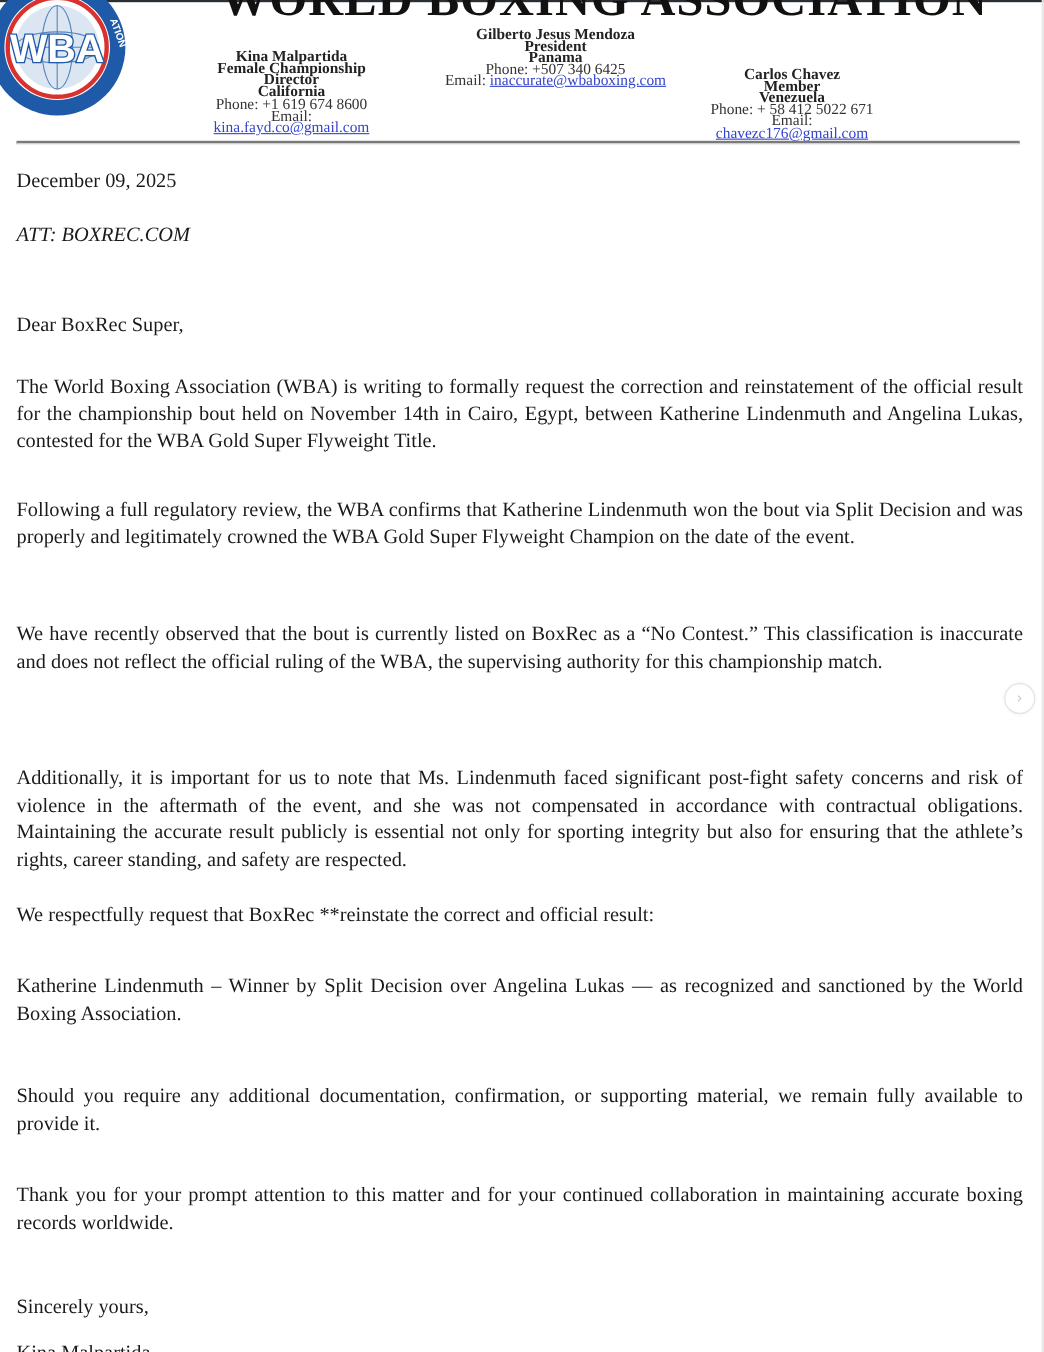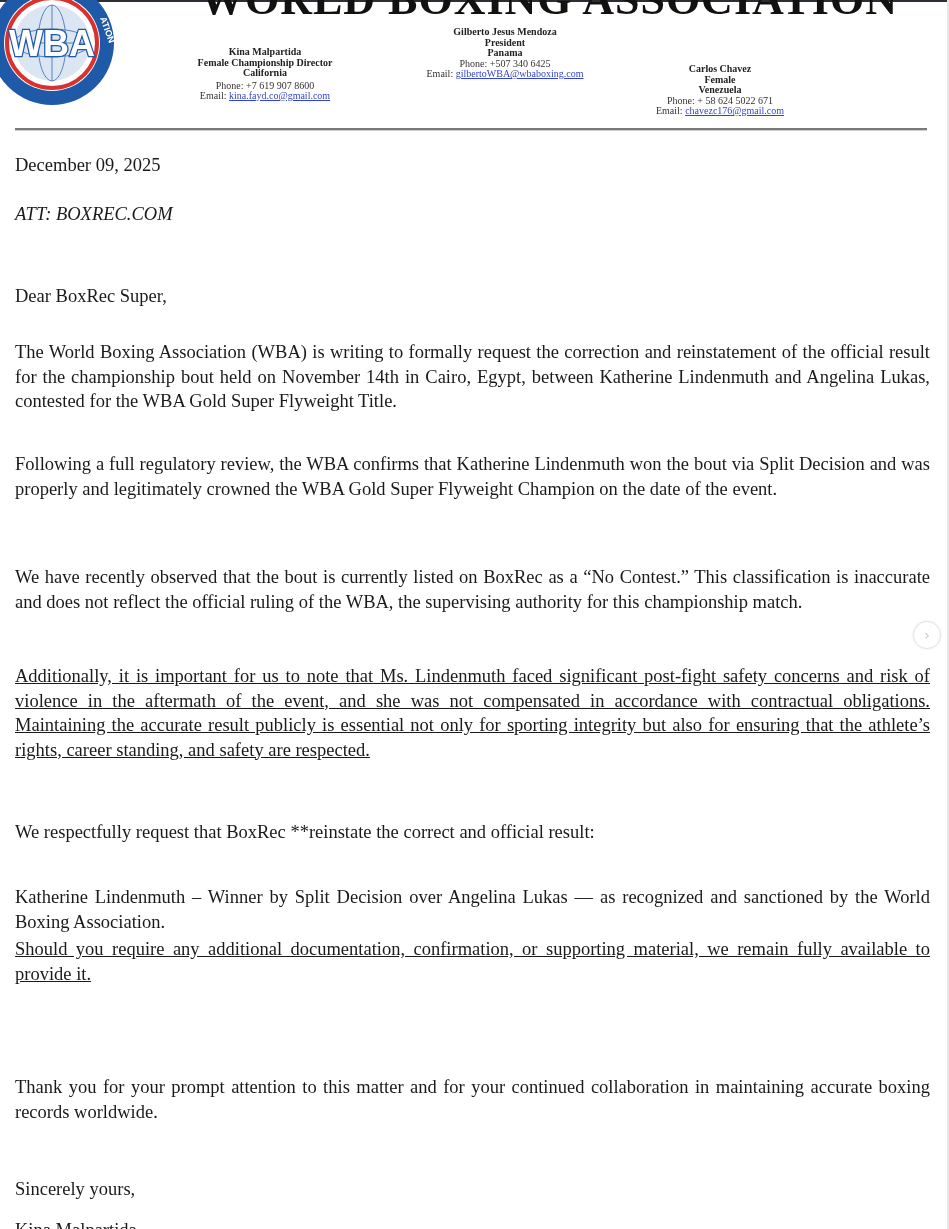--- a/index.html
+++ b/index.html
@@ -9,40 +9,40 @@
     font-family:"Liberation Serif","DejaVu Serif",serif;
   }
   .topbar { position:absolute; left:0; top:0; width:949px; height:2px; background:#2a2f35; }
   .right-edge { position:absolute; right:0; top:0; width:2px; height:1229px; background:#e6e6e6; }
   .masthead {
     position:absolute; left:200px; top:-20px; width:640px; text-align:center;
     font-family:"Liberation Serif",serif; font-weight:bold; font-size:44px;
     letter-spacing:1px; color:#111; white-space:nowrap; line-height:40px;
   }
   .logo { position:absolute; left:-18px; top:-12px; width:150px; height:120px; }
-  .contact { position:absolute; text-align:center; font-size:10px; line-height:10.5px; color:#333; }
+  .contact { position:absolute; text-align:center; font-size:14px; line-height:10.5px; color:#333; }
   .contact .nm, .contact .rl, .contact .loc { font-weight:bold; color:#222; }
   .contact .em a { color:#3344cc; text-decoration:underline; }
   .c-kina { left:180px; top:47px; width:170px; }
   .c-kina .ph { margin-top:2px; }
   .c-gil { left:395px; top:27px; width:220px; }
   .c-car { left:640px; top:64px; width:160px; }
   .rule { position:absolute; left:15px; top:128px; width:912px; height:2px; background:#7a7a7a; border-bottom:1px solid #cfcfcf; }
   .letter { position:absolute; left:15px; top:150px; width:915px; font-size:18.5px; line-height:24.5px; color:#1a1a1a; }
   .letter p { margin:0; text-align:justify; }
   .p-date { position:absolute; top:3px; }
   .p-att { position:absolute; top:52px;font-style:italic; }
   .p-dear { position:absolute; top:134px; }
   .p-1 { position:absolute; top:190px; }
   .p-2 { position:absolute; top:302px; }
   .p-3 { position:absolute; top:415px; }
-  .p-4 { position:absolute; top:514px;text-decoration:underline; }
+  .p-4 { position:absolute; top:546px; }
   .p-5 { position:absolute; top:670px; }
   .p-6 { position:absolute; top:735px; }
-  .p-7 { position:absolute; top:787px;text-decoration:underline; }
+  .p-7 { position:absolute; top:835px; }
   .p-8 { position:absolute; top:925px; }
   .p-9 { position:absolute; top:1027px; }
   .p-10 { position:absolute; top:1068px; }
   .letter p { width:915px; }
   .next-btn {
     position:absolute; left:913px; top:621px; width:26px; height:26px; border-radius:50%;
     background:#ffffff; border:1px solid #e4e4e4; box-shadow:0 0 3px rgba(0,0,0,0.08);
     display:flex; align-items:center; justify-content:center; color:#c8c8c8; font-size:14px;
     font-family:"DejaVu Sans",sans-serif;
   }
@@ -68,43 +68,43 @@
     <text x="70" y="68" text-anchor="middle" font-family="Liberation Sans, sans-serif" font-weight="bold" font-size="36" fill="#ffffff" stroke="#1f5aa8" stroke-width="2.5" paint-order="stroke">WBA</text>
     <text x="118" y="30" font-family="Liberation Sans, sans-serif" font-weight="bold" font-size="9" fill="#ffffff" transform="rotate(70 118 30)">ATION</text>
   </svg>
 
   <div class="masthead">WORLD BOXING ASSOCIATION</div>
 
   <div class="contact c-kina">
     <div class="nm">Kina Malpartida</div>
     <div class="rl">Female Championship Director</div>
     <div class="loc">California</div>
-    <div class="ph">Phone: +7 619 907 8600</div>
+    <div class="ph">Phone: +1 619 674 8600</div>
     <div class="em">
       <span>Email:</span>
       <a>kina.fayd.co@gmail.com</a>
     </div>
   </div>
 
   <div class="contact c-gil">
     <div class="nm">Gilberto Jesus Mendoza</div>
     <div class="rl">President</div>
     <div class="loc">Panama</div>
     <div class="ph">Phone: +507 340 6425</div>
     <div class="em">
       <span>Email:</span>
-      <a>gilbertoWBA@wbaboxing.com</a>
+      <a>inaccurate@wbaboxing.com</a>
     </div>
   </div>
 
   <div class="contact c-car">
     <div class="nm">Carlos Chavez</div>
-    <div class="rl">Female</div>
+    <div class="rl">Member</div>
     <div class="loc">Venezuela</div>
-    <div class="ph">Phone: + 58 624 5022 671</div>
+    <div class="ph">Phone: + 58 412 5022 671</div>
     <div class="em">
       <span>Email:</span>
       <a>chavezc176@gmail.com</a>
     </div>
   </div>
 
   <div class="rule"></div>
 </header>
 
 <main class="letter">

